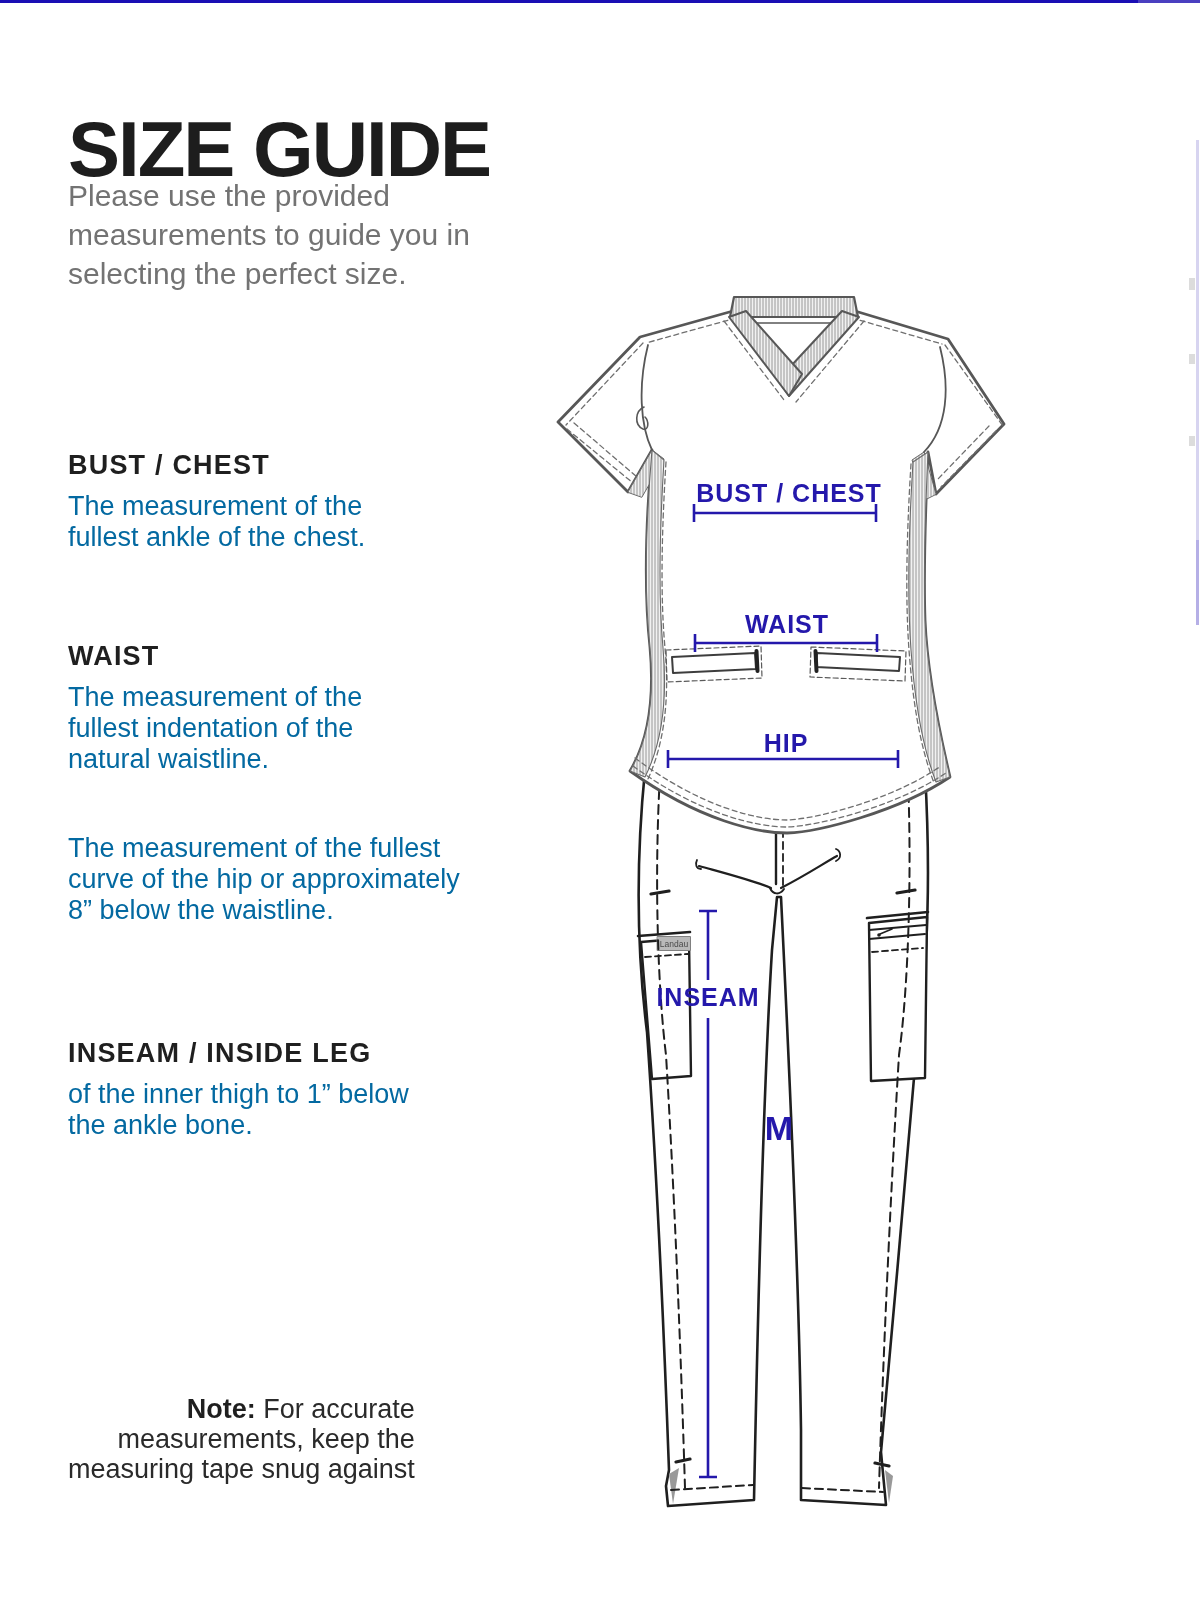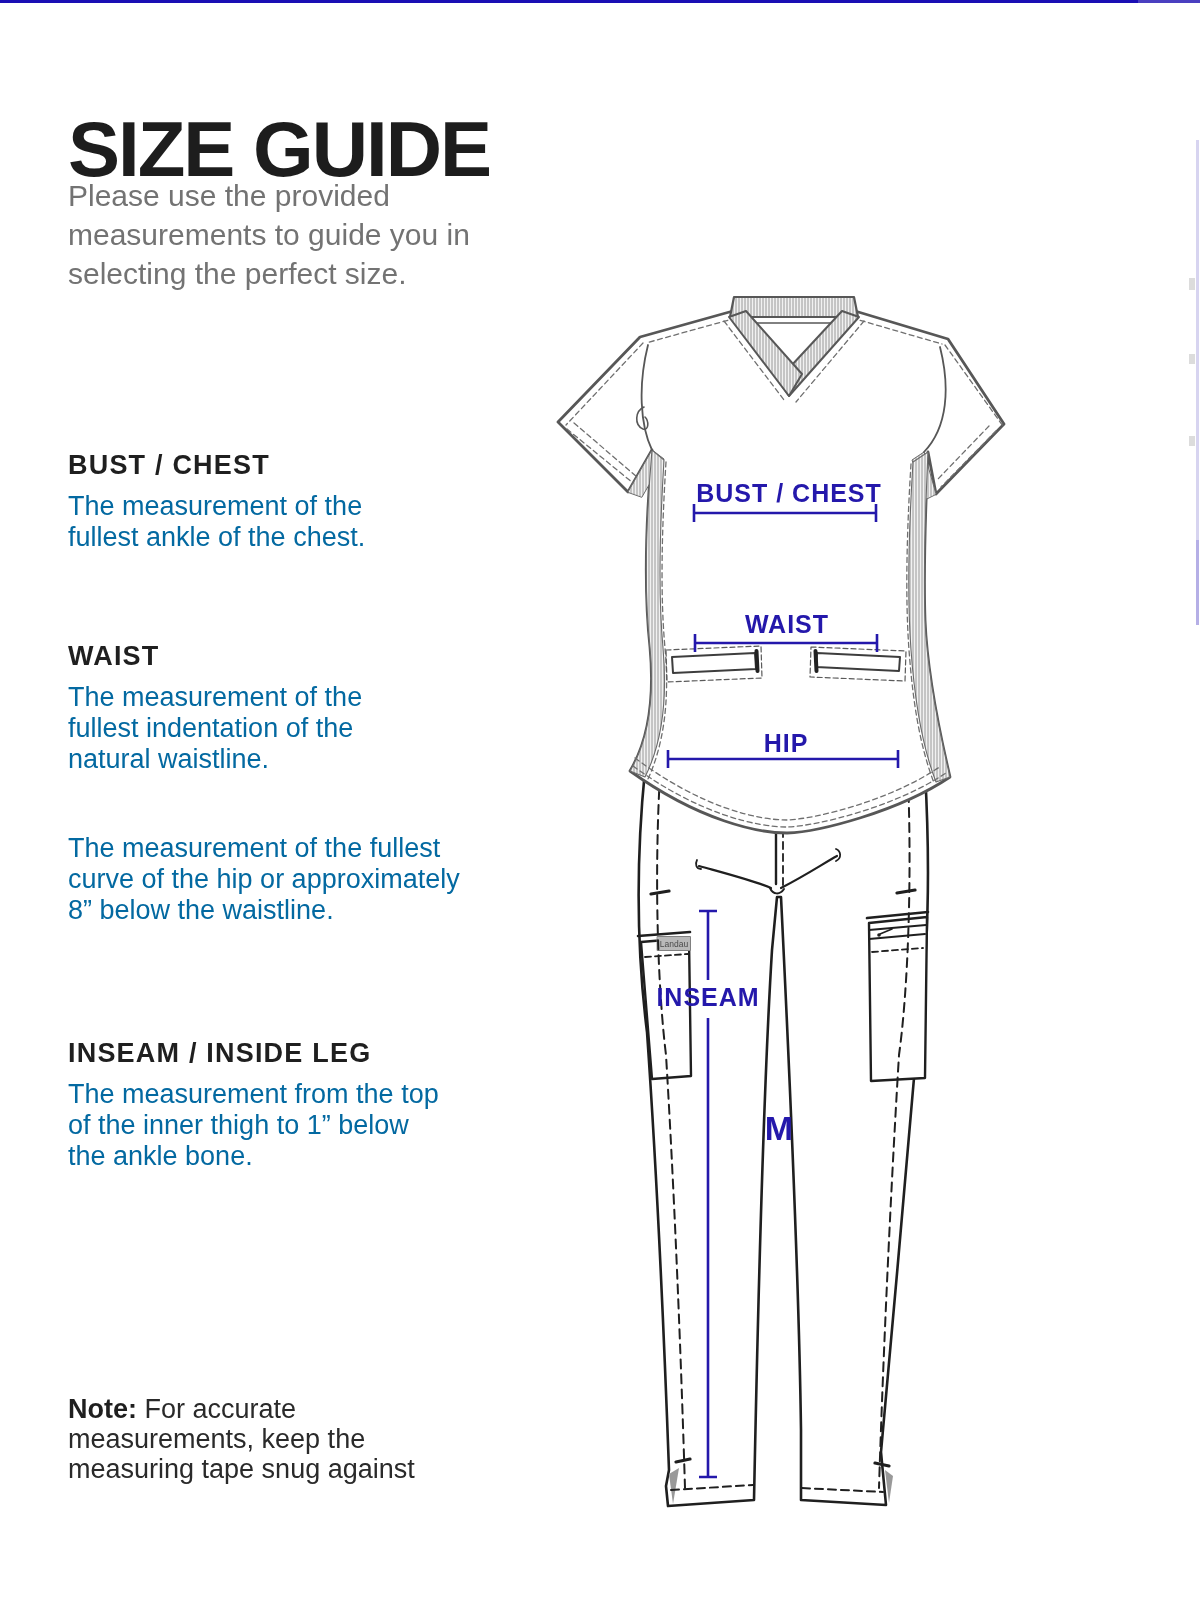--- a/index.html
+++ b/index.html
@@ -9,21 +9,21 @@
     font-family:"Liberation Sans",sans-serif;color:#232323;
   }
   .abs{position:absolute;}
   .title{
     left:68px;top:58px;font-size:78px;font-weight:700;letter-spacing:-2px;color:#1d1d1d;line-height:1;
   }
   .intro{left:68px;top:176px;font-size:30px;line-height:39px;color:#737373;}
   .sec{left:68px;width:480px;}
   .sec-heading{font-size:27px;font-weight:700;letter-spacing:1.2px;color:#1f1f1f;margin:0 0 10px 0;}
   .sec-line{font-size:27px;line-height:31px;color:#0369a1;}
-  .note{left:68px;top:1394px;font-size:27px;line-height:30px;color:#2a2a2a;}
+  .note{left:68px;top:1394px;font-size:27px;line-height:30px;color:#2a2a2a;text-align:right;}
   .note b{font-weight:700;color:#1f1f1f;}
   .topborder{left:0;top:0;width:1200px;height:3px;background:var(--topborder);}
   .topborder-end{left:1138px;top:0;width:62px;height:3px;background:#4a3fc0;}
   .edge-strip{left:1196px;top:140px;width:3px;height:485px;background:#d7d4f0;}
   .edge-strip-dark{left:1196px;top:540px;width:3px;height:85px;background:#b5afe6;}
   .edge-speck{background:#dcdcdc;}
   svg.diagram{position:absolute;left:540px;top:280px;}
   svg text{font-family:"Liberation Sans",sans-serif;}
   .lbl{font-size:25px;font-weight:700;letter-spacing:1px;fill:var(--accent);}
   .sizelbl{font-size:34px;font-weight:700;fill:var(--accent);}
@@ -63,21 +63,20 @@
 </div>
 
 <div class="abs sec" style="top:833px">
   <div class="sec-line">The measurement of the fullest</div>
   <div class="sec-line">curve of the hip or approximately</div>
   <div class="sec-line">8” below the waistline.</div>
 </div>
 
 <div class="abs sec" style="top:1038px">
   <div class="sec-heading">INSEAM / INSIDE LEG</div>
-  <div class="sec-line">The measurement from the top</div>
   <div class="sec-line">of the inner thigh to 1” below</div>
   <div class="sec-line">the ankle bone.</div>
 </div>
 
 <div class="abs note">
   <div><b>Note:</b> <span>For accurate</span></div>
   <div>measurements, keep the</div>
   <div>measuring tape snug against</div>
 </div>
 

